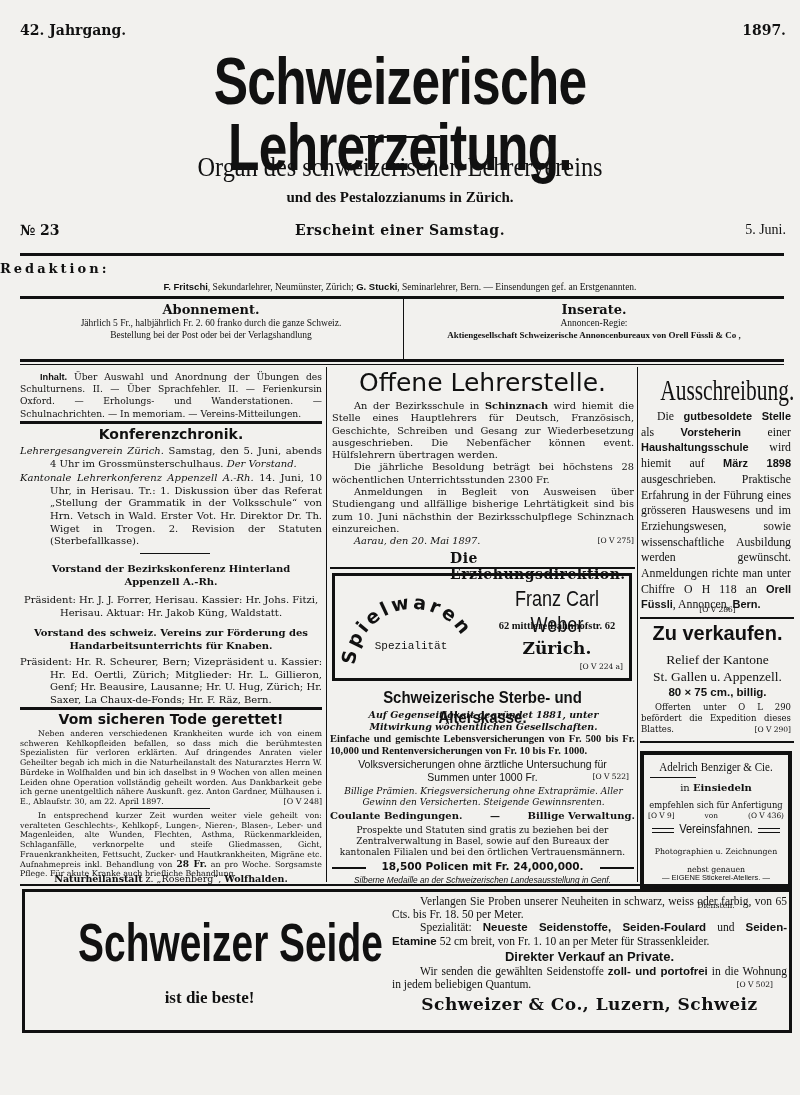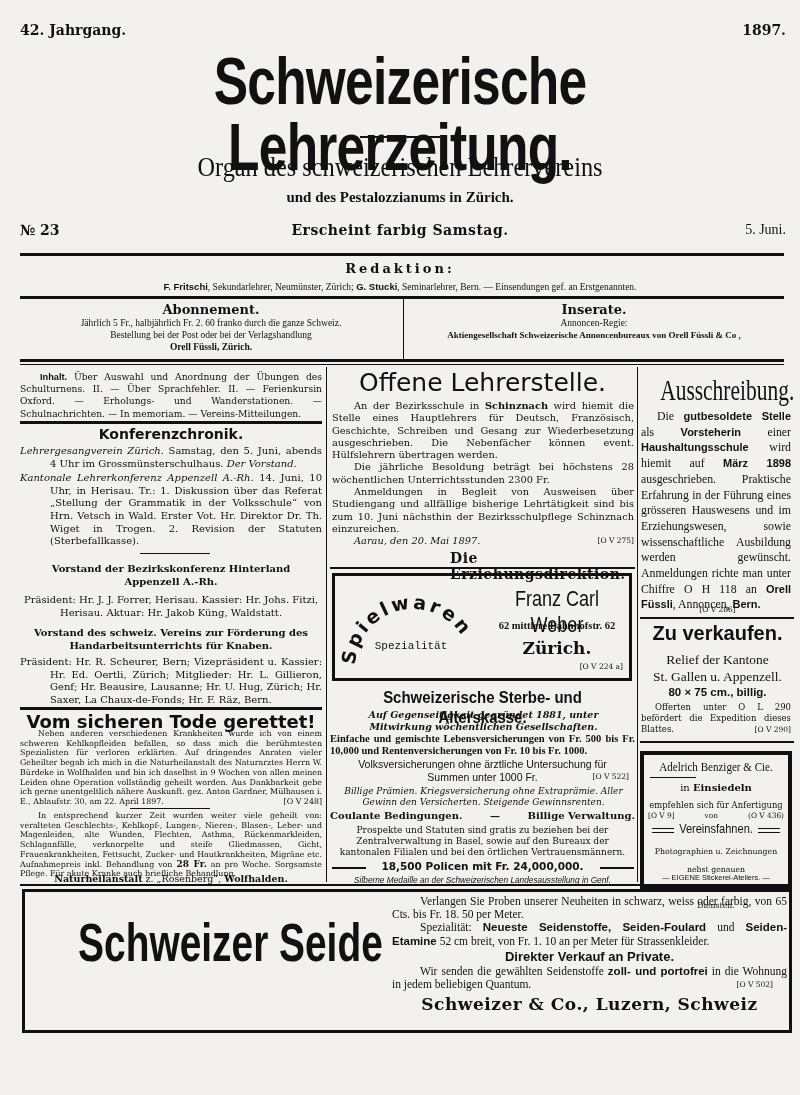--- a/index.html
+++ b/index.html
@@ -18,21 +18,21 @@
   
   #year-left { left: 20px; top: 22px; font-size: 14px; font-weight: bold; font-family: "DejaVu Serif", serif; }
   #year-right { right: 14px; top: 22px; font-size: 14px; font-weight: bold; font-family: "DejaVu Serif", serif; }
   #title { left: 0; width: 800px; top: 48px; text-align: center; font-family: "Liberation Sans", sans-serif; font-weight: bold; font-size: 66px; letter-spacing: -1px; transform: scaleX(0.78); transform-origin: center; line-height: 1; }
   #subtitle { left: 0; width: 800px; top: 152px; text-align: center; font-family: "Liberation Serif", serif; font-size: 27px; transform: scaleX(0.9); }
   #subtitle2 { left: 0; width: 800px; top: 189px; text-align: center; font-family: "Liberation Serif", serif; font-size: 15px; font-weight: bold; }
   #issue-no { left: 20px; top: 222px; font-size: 14px; font-weight: bold; }
   #schedule { left: 0; width: 800px; top: 222px; text-align: center; font-size: 14px; font-weight: bold; letter-spacing: 0.5px; }
   #issue-date { right: 14px; top: 222px; font-size: 14px; font-family: "Liberation Serif", serif; }
 
-  #redaktion-title { left: 0; width: 800px; top: 261px; text-align: center; font-size: 13px; font-weight: bold; letter-spacing: 3px; }
+  #redaktion-title { left: 0; width: 800px; top: 261px; text-align: left; font-size: 13px; font-weight: bold; letter-spacing: 3px; }
   #redaktion-text { left: 0; width: 800px; top: 281px; text-align: center; font-size: 9.5px; font-family: "Liberation Serif", serif; }
 
   .hbox-title { font-size: 13px; font-weight: bold; text-align: center; font-family: "DejaVu Serif", serif; }
   .hbox-line { font-size: 9.5px; text-align: center; font-family: "Liberation Serif", serif; line-height: 12px; }
 
   .col-text { font-size: 10.5px; line-height: 13.2px; font-family: "DejaVu Serif", serif; }
   .small-text { font-size: 8.8px; line-height: 11.8px; font-family: "DejaVu Serif", serif; }
   .ref { font-size: 7.5px; font-family: "DejaVu Serif", serif; }
 
   .box { position: absolute; border: 3px solid #111; }
@@ -41,35 +41,34 @@
 </head>
 <body>
 
 <div class="abs" id="year-left">42. Jahrgang.</div>
 <div class="abs" id="year-right">1897.</div>
 <div class="abs" id="title">Schweizerische Lehrerzeitung.</div>
 <div class="rule" style="left:360px; top:136px; width:80px; height:2px;"></div>
 <div class="abs" id="subtitle">Organ des schweizerischen Lehrervereins</div>
 <div class="abs" id="subtitle2">und des Pestalozzianums in Zürich.</div>
 <div class="abs" id="issue-no">№ 23</div>
-<div class="abs" id="schedule">Erscheint farbig Samstag.</div>
+<div class="abs" id="schedule">Erscheint einer Samstag.</div>
 <div class="abs" id="issue-date">5. Juni.</div>
 
 <div class="rule" style="left:20px; top:253px; width:764px; height:3px;"></div>
 <div class="abs" id="redaktion-title">Redaktion:</div>
 <div class="abs" id="redaktion-text">
   <span class="b sans">F. Fritschi</span><span>, Sekundarlehrer, Neumünster, Zürich; </span><span class="b sans">G. Stucki</span><span>, Seminarlehrer, Bern. — Einsendungen gef. an Erstgenannten.</span>
 </div>
 <div class="rule" style="left:20px; top:296px; width:764px; height:3px;"></div>
 
 <div class="abs" style="left:20px; top:302px; width:382px;">
   <div class="hbox-title">Abonnement.</div>
   <div class="hbox-line">Jährlich 5 Fr., halbjährlich Fr. 2. 60 franko durch die ganze Schweiz.</div>
   <div class="hbox-line">Bestellung bei der Post oder bei der Verlagshandlung</div>
-  <div class="hbox-line b sans">Orell Füssli, Zürich.</div>
 </div>
 <div class="rule" style="left:403px; top:299px; width:1px; height:60px;"></div>
 <div class="abs" style="left:404px; top:302px; width:380px;">
   <div class="hbox-title">Inserate.</div>
   <div class="hbox-line">Annoncen-Regie:</div>
   <div class="hbox-line b sans" style="font-size:9px;">Aktiengesellschaft Schweizerische Annoncenbureaux von Orell Füssli &amp; Co ,</div>
 </div>
 <div class="rule" style="left:20px; top:359px; width:764px; height:3px;"></div>
 <div class="rule" style="left:20px; top:364px; width:764px; height:1px;"></div>
 
@@ -86,21 +85,21 @@
   <p class="hang" style="margin-top:2px;"><span class="i">Kantonale Lehrerkonferenz Appenzell A.-Rh.</span><span> 14. Juni, 10 Uhr, in Herisau. Tr.: 1. Diskussion über das Referat „Stellung der Grammatik in der Volksschule“ von Hrn. Vetsch in Wald. Erster Vot. Hr. Direktor Dr. Th. Wiget in Trogen. 2. Revision der Statuten (Sterbefallkasse).</span></p>
 </div>
 <div class="rule" style="left:140px; top:553px; width:70px; height:1px;"></div>
 
 <div class="abs c b" style="left:40px; top:562px; width:262px; font-size:10px; line-height:13px;">Vorstand der Bezirkskonferenz Hinterland Appenzell A.-Rh.</div>
 <div class="abs col-text" style="left:20px; top:594px; width:302px; font-size:10px; line-height:12.6px; text-align:center;">Präsident: Hr. J. J. Forrer, Herisau. Kassier: Hr. Johs. Fitzi, Herisau. Aktuar: Hr. Jakob Küng, Waldstatt.</div>
 <div class="abs c b" style="left:20px; top:626px; width:302px; font-size:10px; line-height:13px;">Vorstand des schweiz. Vereins zur Förderung des Handarbeitsunterrichts für Knaben.</div>
 <div class="abs col-text j hang" style="left:20px; top:656px; width:302px; font-size:10px; line-height:12.6px;">Präsident: Hr. R. Scheurer, Bern; Vizepräsident u. Kassier: Hr. Ed. Oertli, Zürich; Mitglieder: Hr. L. Gillieron, Genf; Hr. Beausire, Lausanne; Hr. U. Hug, Zürich; Hr. Saxer, La Chaux-de-Fonds; Hr. F. Räz, Bern.</div>
 <div class="rule" style="left:20px; top:707px; width:302px; height:3px;"></div>
 
-<div class="abs c" style="left:20px; top:711px; width:302px; font-family:'DejaVu Sans',sans-serif; font-weight:bold; font-size:18px;">Vom sicheren Tode gerettet!</div>
+<div class="abs c" style="left:20px; top:711px; width:302px; font-family:'DejaVu Sans',sans-serif; font-weight:bold; font-size:14px;">Vom sicheren Tode gerettet!</div>
 <div class="abs small-text j" style="left:20px; top:729px; width:302px; font-size:7.9px; line-height:9.7px; text-indent:18px;">
   <span>Neben anderen verschiedenen Krankheiten wurde ich von einem schweren Kehlkopfleiden befallen, so dass mich die berühmtesten Spezialisten für verloren erklärten. Auf dringendes Anraten vieler Geheilter begab ich mich in die Naturheilanstalt des Naturarztes Herrn W. Bürdeke in Wolfhalden und bin ich daselbst in 9 Wochen von allen meinen Leiden ohne Operation vollständig geheilt worden. Aus Dankbarkeit gebe ich gerne unentgeltlich nähere Auskunft. gez. Anton Gardner, Mülhausen i. E., Ablaufstr. 30, am 22. April 1897.</span> <span style="float:right;">[O V 248]</span>
 </div>
 <div class="rule" style="left:130px; top:808px; width:80px; height:1px;"></div>
 <div class="abs small-text j" style="left:20px; top:811px; width:302px; font-size:7.9px; line-height:9.7px; text-indent:18px;">
   <span>In entsprechend kurzer Zeit wurden weiter viele geheilt von: veralteten Geschlechts-, Kehlkopf-, Lungen-, Nieren-, Blasen-, Leber- und Magenleiden, alte Wunden, Flechten, Asthma, Rückenmarkleiden, Schlaganfälle, verknorpelte und steife Gliedmassen, Gicht, Frauenkrankheiten, Fettsucht, Zucker- und Hautkrankheiten, Migräne etc. Aufnahmepreis inkl. Behandlung von </span><span class="b" style="font-size:9px;">28 Fr.</span><span> an pro Woche. Sorgsamste Pflege. Für akute Kranke auch briefliche Behandlung.</span>
 </div>
 <div class="abs c b" style="left:20px; top:873px; width:302px; font-size:9.5px;">
   <span>Naturheilanstalt</span><span style="font-weight:normal;"> z. „Rosenberg“, </span><span>Wolfhalden.</span>
 </div>
@@ -180,20 +179,21 @@
   <div class="rule" style="left:114px; top:73px; width:22px; height:1px;"></div>
   <div class="rule" style="left:114px; top:77px; width:22px; height:1px;"></div>
   <div class="abs c" style="left:2px; top:88px; width:140px; font-size:7.8px; line-height:18px;">Photographien u. Zeichnungen nebst genauen Kostenberechnungen stehen zu Diensten.</div>
   <div class="abs c sans" style="left:0; top:118px; width:144px; font-size:7.5px;">— EIGENE Stickerei-Ateliers. —</div>
 </div>
 
 <div class="rule" style="left:20px; top:884px; width:770px; height:2px;"></div>
 
 <div class="box" style="left:22px; top:889px; width:770px; height:144px;">
   <div class="abs" style="left:2px; top:20px; width:365px; text-align:center; font-family:'Liberation Sans',sans-serif; font-weight:bold; font-size:54px; transform:scaleX(0.72); transform-origin:center; line-height:60px; white-space:nowrap;">Schweizer Seide</div>
+  <div class="abs c b" style="left:2px; top:96px; width:365px; font-family:'Liberation Serif',serif; font-size:17px;">ist die beste!</div>
   <div class="abs j serif" style="left:367px; top:3px; width:395px; font-size:11.5px; line-height:13.2px;">
     <p style="text-indent:28px;">Verlangen Sie Proben unserer Neuheiten in schwarz, weiss oder farbig, von 65 Cts. bis Fr. 18. 50 per Meter.</p>
     <p style="text-indent:28px;"><span>Spezialität: </span><span class="b sans">Neueste Seidenstoffe, Seiden-Foulard</span><span> und </span><span class="b sans">Seiden-Etamine</span><span> 52 cm breit, von Fr. 1. 10 an per Meter für Strassenkleider.</span></p>
     <p class="c sans b" style="font-size:13px; line-height:17px;">Direkter Verkauf an Private.</p>
     <p style="text-indent:28px;"><span>Wir senden die gewählten Seidenstoffe </span><span class="b sans">zoll- und portofrei</span><span> in die Wohnung in jedem beliebigen Quantum.</span> <span class="ref" style="float:right; margin-right:14px;">[O V 502]</span></p>
   </div>
   <div class="abs c b" style="left:367px; top:102px; width:395px; font-family:'DejaVu Serif',serif; font-size:17px; letter-spacing:0.5px;">Schweizer &amp; Co., Luzern, Schweiz</div>
 </div>
 
 </body></html>

